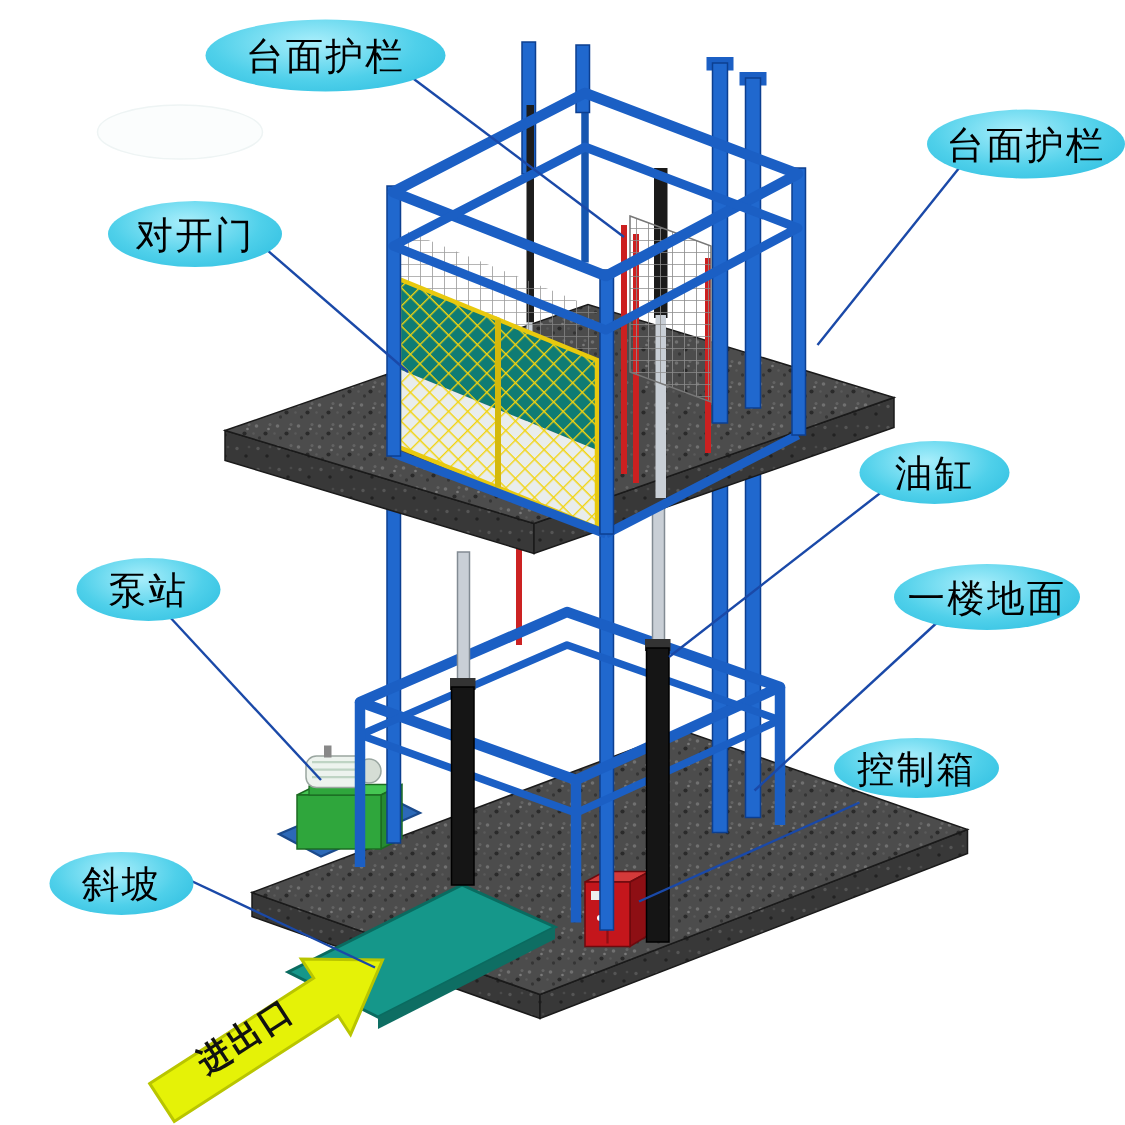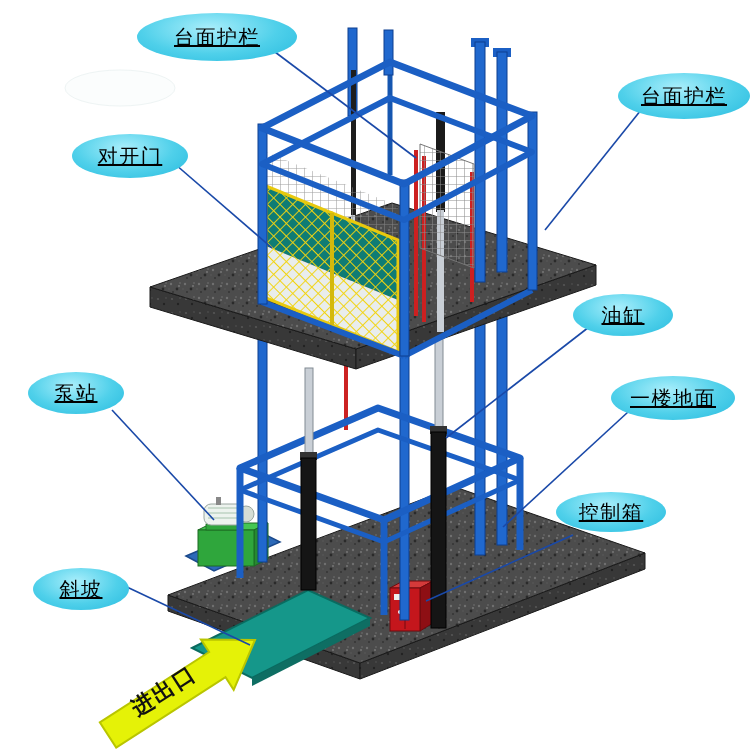--- a/index.html
+++ b/index.html
@@ -5,21 +5,21 @@
   html,body{margin:0;padding:0;}
   body{
     width:750px;height:750px;position:relative;background:#ffffff;
     font-family:"Liberation Sans", sans-serif;overflow:hidden;
   }
   svg.diagram{position:absolute;left:0;top:0;}
   .callout{
     position:absolute;border-radius:50%;
     display:flex;align-items:center;justify-content:center;
     background:radial-gradient(ellipse at 45% 32%, #a9eefb 0%, #4fd0ea 55%, #27bade 100%);
-    color:#000;font-size:20px;letter-spacing:1.5px;white-space:nowrap;text-decoration:underline;
+    color:#000;font-size:25px;letter-spacing:1.5px;white-space:nowrap;
   }
   .arrow-label{
     position:absolute;left:94px;top:676px;width:140px;text-align:center;
     transform:rotate(-33deg);transform-origin:center;
     font-size:22px;font-weight:bold;color:#111;letter-spacing:2px;
   }
 </style>
 </head>
 <body>
 
@@ -173,21 +173,21 @@
 </svg>
 
 <div class="callout" style="left:137px;top:13px;width:160px;height:48px;">台面护栏</div>
 
 <div class="callout" style="left:618px;top:73px;width:132px;height:46px;">台面护栏</div>
 
 <div class="callout" style="left:72px;top:134px;width:116px;height:44px;">对开门</div>
 
 <div class="callout" style="left:573px;top:294px;width:100px;height:42px;">油缸</div>
 
-<div class="callout" style="left:28px;top:372px;width:96px;height:42px;">泵站</div>
+<div class="callout" style="left:51px;top:372px;width:96px;height:42px;">泵站</div>
 
-<div class="callout" style="left:611px;top:376px;width:124px;height:44px;text-align:center;">一楼地面</div>
+<div class="callout" style="left:596px;top:376px;width:124px;height:44px;text-align:center;">一楼地面</div>
 
 <div class="callout" style="left:556px;top:492px;width:110px;height:40px;">控制箱</div>
 
 <div class="callout" style="left:33px;top:568px;width:96px;height:42px;">斜坡</div>
 
 <div class="arrow-label">进出口</div>
 
 </body></html>

